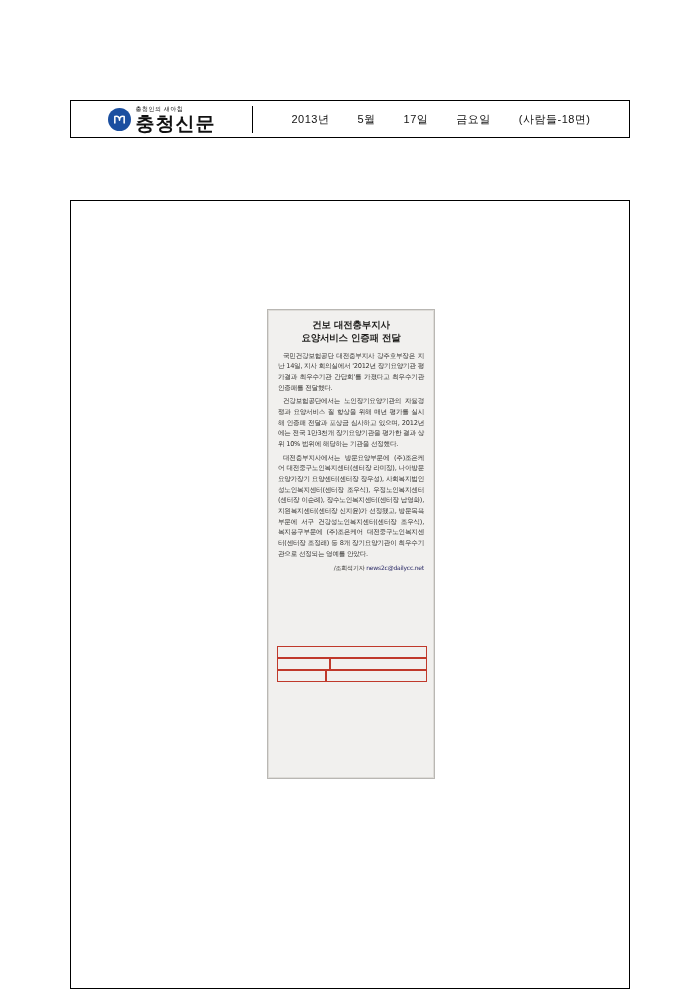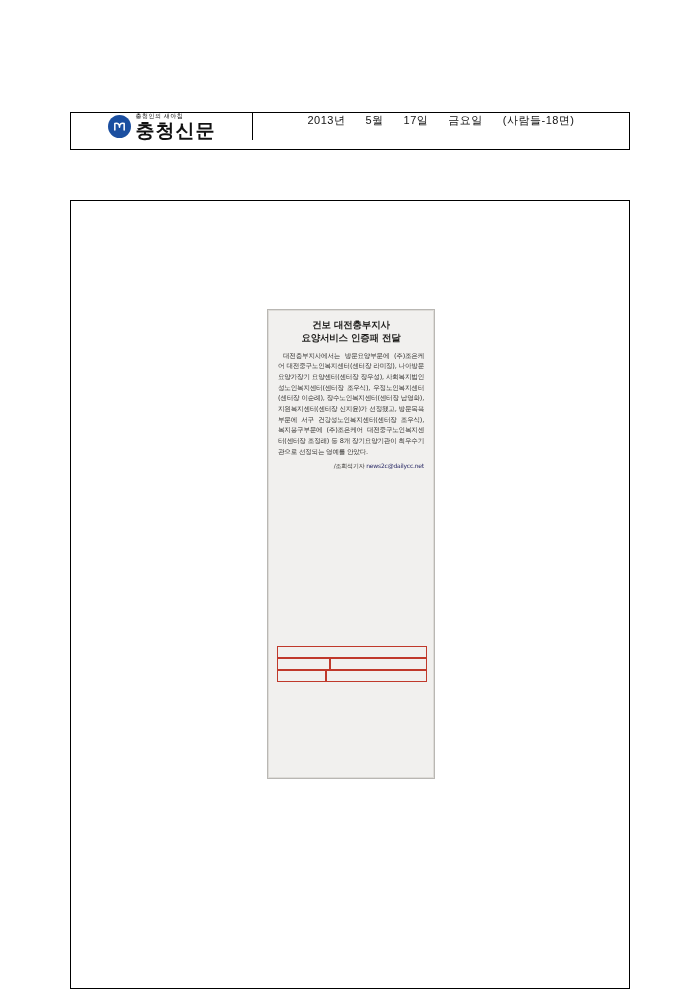--- a/index.html
+++ b/index.html
@@ -19,27 +19,27 @@
     left: 0; top: 0;
     width: 700px;
     height: 990px;
     background: #fff;
   }
 
   
   .header-row {
     position: absolute;
     left: 70px;
-    top: 112px;
+    top: 100px;
     width: 560px;
     height: 38px;
     border: 1px solid #000;
     box-sizing: border-box;
     display: flex;
-    align-items: flex-start;
+    align-items: center;
   }
   .masthead {
     width: 182px;
     box-sizing: border-box;
     border-right: 1px solid #000;
     display: flex;
     align-items: center;
     justify-content: center;
     gap: 5px;
     position: relative;
@@ -73,21 +73,21 @@
     font-weight: bold;
     letter-spacing: 1px;
     color: #111;
     font-family: "Liberation Serif", serif;
   }
   .dateline {
     flex: 1;
     display: flex;
     align-items: center;
     justify-content: center;
-    gap: 20px;
+    gap: 28px;
     font-size: 11px;
     letter-spacing: 0.5px;
     color: #111;
   }
   .dateline span { white-space: nowrap; }
 
   
   .title-band {
     position: absolute;
     left: 70px;
@@ -209,20 +209,22 @@
 
   <div class="body-frame">
 
     <div class="clipping">
 
       <div class="clip-head">
         <div>건보 대전충부지사</div>
         <div>요양서비스 인증패 전달</div>
       </div>
 
+      <p class="clip-para">국민건강보험공단 대전충부지사 강주호부장은 지난 14일, 지사 회의실에서 '2012년 장기요양기관 평가결과 최우수기관 간담회'를 가졌다고 최우수기관 인증패를 전달했다.</p>
+      <p class="clip-para">건강보험공단에서는 노인장기요양기관의 자율경쟁과 요양서비스 질 향상을 위해 매년 평가를 실시해 인증패 전달과 포상금 심사하고 있으며, 2012년에는 전국 1만3천개 장기요양기관을 평가한 결과 상위 10% 범위에 해당하는 기관을 선정했다.</p>
       <p class="clip-para">대전충부지사에서는 방문요양부문에 (주)조은케어 대전중구노인복지센터(센터장 라미정), 나아방문요양가장기 요양센터(센터장 장우성), 사회복지법인성노인복지센터(센터장 조우식), 우정노인복지센터(센터장 이순례), 장수노인복지센터(센터장 남영화), 지원복지센터(센터장 신지윤)가 선정됐고, 방문목욕부문에 서구 건강성노인복지센터(센터장 조우식), 복지용구부문에 (주)조은케어 대전중구노인복지센터(센터장 조정래) 등 8개 장기요양기관이 최우수기관으로 선정되는 영예를 안았다.</p>
 
       <div class="clip-byline">
         <span>/조희석기자</span>
         <span class="mail">news2c@dailycc.net</span>
       </div>
 
       <span class="hl-box hl-1"></span>
       <span class="hl-box hl-2"></span>
       <span class="hl-box hl-3"></span>

